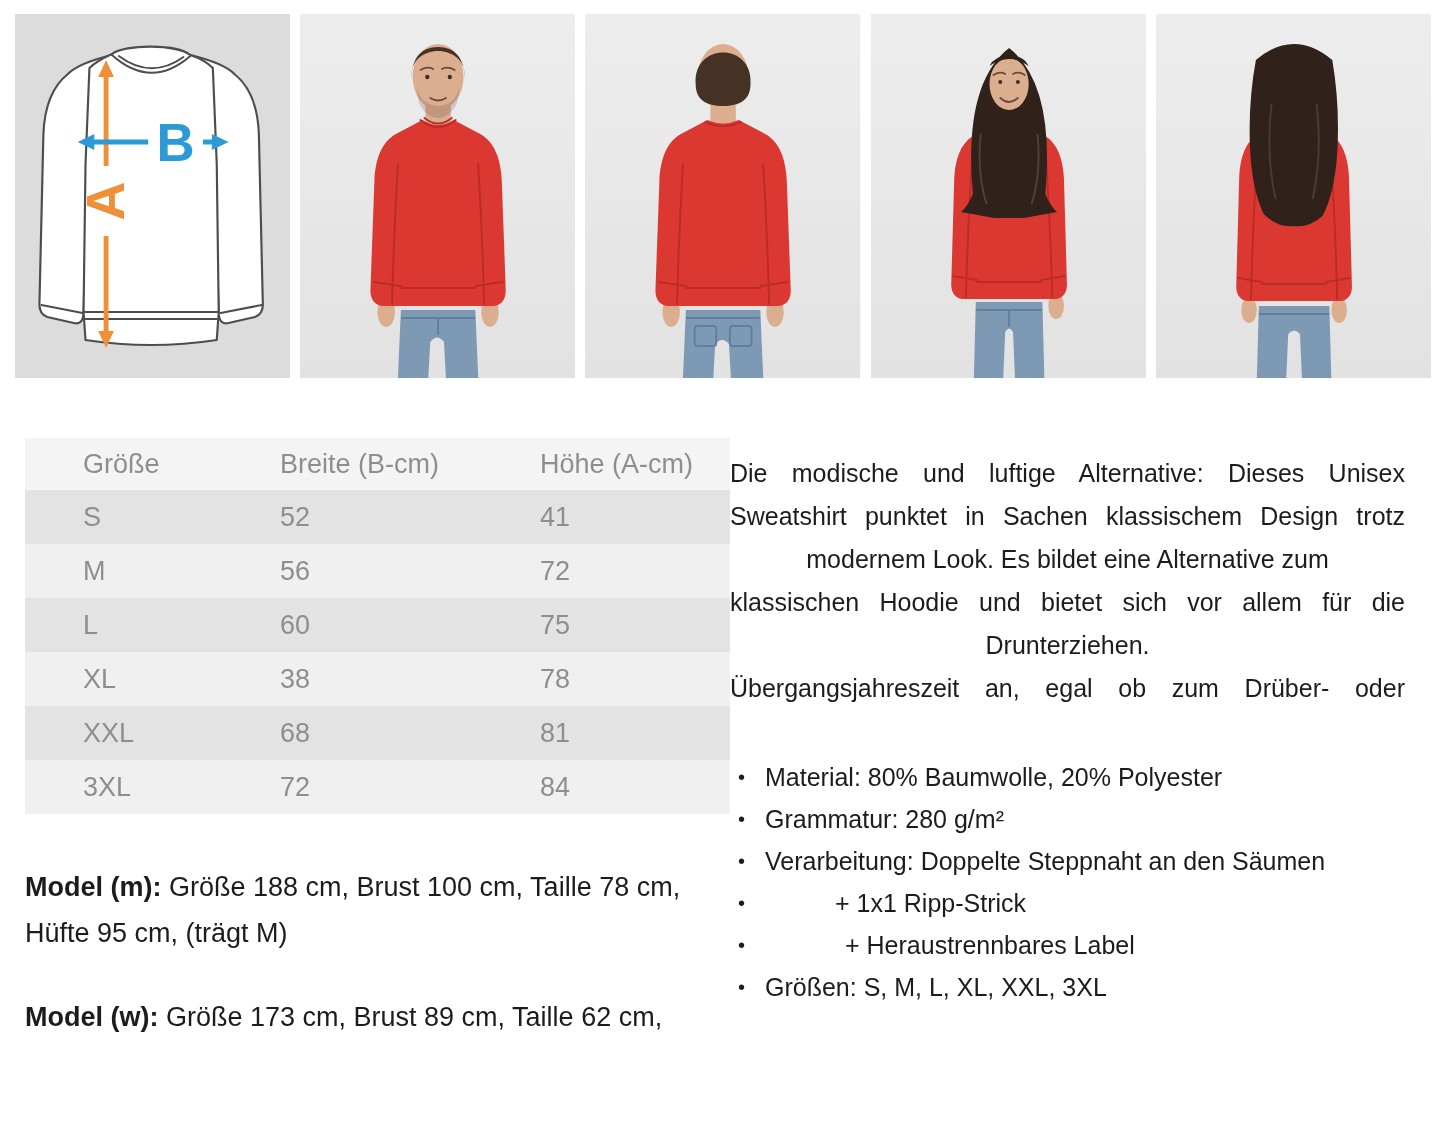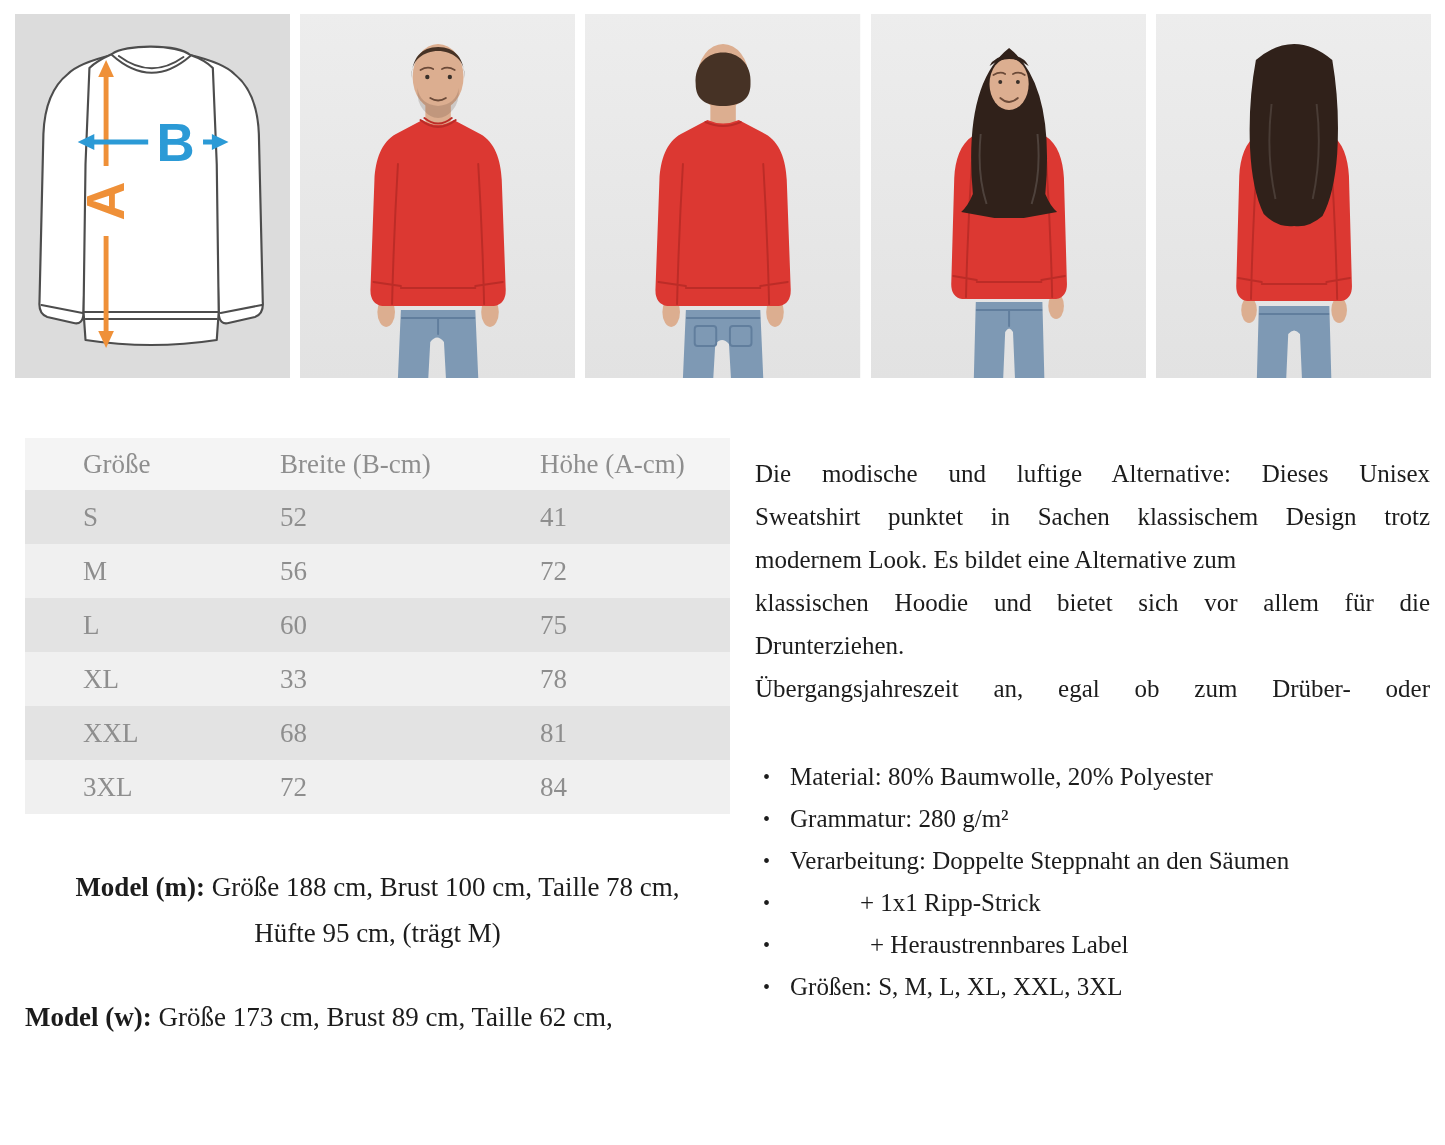--- a/index.html
+++ b/index.html
@@ -1,43 +1,43 @@
 <!DOCTYPE html>
 <html style="--text: #1c1c1c; --table_text: #8e8e8e; --table_header_bg: #f4f4f4; --table_row_dark: #e3e3e3; --table_row_light: #f0f0f0; --diagram_bg: #dcdcdc; --diagram_line: #4d4d4d; --arrow_a: #ef9038; --arrow_b: #2b9ad6; --sweatshirt_red: #dc3832; --sweatshirt_red_dark: #bc2c27; --jeans_blue: #7e99b4; --jeans_blue_dark: #617e9d; --skin: #dcae90; --hair_male: #463225; --hair_female: #30211a; --photo_bg_top: #ededed; --photo_bg_bottom: #e2e2e2;"><head>
 <meta charset="utf-8">
 <style>
   html,body{margin:0;padding:0;background:#fff;}
   body{width:1445px;height:1145px;overflow:hidden;font-family:"Liberation Sans",sans-serif;color:var(--text,#1c1c1c);}
   .gallery{display:flex;gap:10px;padding:14px 14px 0 15px;height:364px;}
   .tile{flex:1;height:364px;}
   .tile svg{display:block;width:100%;height:100%;}
 
-  .content{display:flex;margin-top:60px;padding-left:25px;padding-right:15px;font-family:Liberation Serif, serif;}
+  .content{display:flex;margin-top:60px;padding-left:25px;padding-right:15px;}
   .left-col{width:705px;}
-  .right-col{width:675px;margin-left:25px;}
+  .right-col{width:675px;}
 
   table.size{width:705px;border-collapse:collapse;table-layout:fixed;font-size:27px;color:var(--table_text,#8e8e8e);}
   table.size col.c1{width:230px}table.size col.c2{width:260px}table.size col.c3{width:215px}
   table.size th{font-weight:normal;text-align:left;height:50px;background:var(--table_header_bg,#f4f4f4);}
   table.size td{height:52px;}
   table.size th:first-child,table.size td:first-child{padding-left:58px;}
   table.size th:nth-child(2),table.size td:nth-child(2),
   table.size th:nth-child(3),table.size td:nth-child(3){padding-left:25px;}
   table.size tbody tr:nth-child(odd) td{background:var(--table_row_dark,#e3e3e3);}
   table.size tbody tr:nth-child(even) td{background:var(--table_row_light,#f0f0f0);}
 
   .note{margin-top:14px;font-size:27px;line-height:43px;white-space:nowrap;}
   .model-block{font-size:27px;line-height:46px;}
-  .model-block.m1{margin-top:50px;text-align:center;}
+  .model-block.m1{margin-top:50px;}
   .model-block.m2{margin-top:38px;}
   .model-block .bold{font-weight:bold;}
   .model-block div{white-space:nowrap;}
 
   .desc{margin-top:14px;font-size:25px;}
-  .desc .line{line-height:43px;}
+  .desc .line{line-height:43px;text-align:center;}
   .desc .line.plain{white-space:nowrap;}
   .desc .line.just{text-align:justify;text-align-last:justify;}
 
   .features{margin-top:46px;font-size:25px;}
   .feat{position:relative;padding-left:35px;line-height:42px;white-space:nowrap;}
   .feat .dot{position:absolute;left:8px;top:0;font-size:20px;}
   .feat.cont1{padding-left:105px;}
   .feat.cont2{padding-left:115px;}
 
   
@@ -223,21 +223,21 @@
             <td>56</td>
             <td>72</td>
           </tr>
         <tr>
             <td>L</td>
             <td>60</td>
             <td>75</td>
           </tr>
         <tr>
             <td>XL</td>
-            <td>33</td>
+            <td>38</td>
             <td>78</td>
           </tr>
         <tr>
             <td>XXL</td>
             <td>68</td>
             <td>81</td>
           </tr>
         <tr>
             <td>3XL</td>
             <td>72</td>

